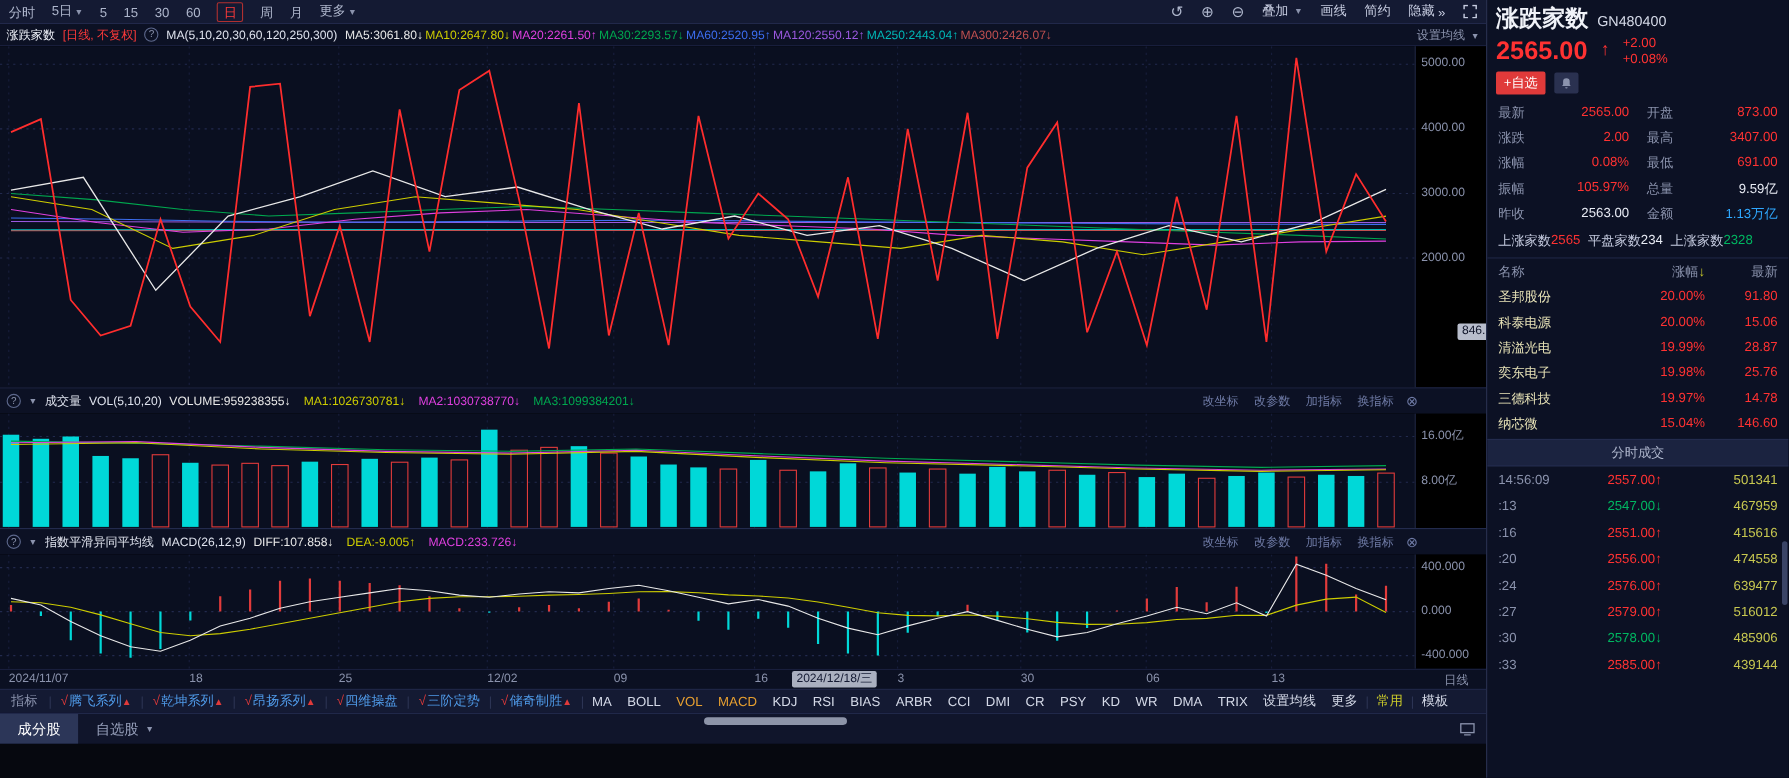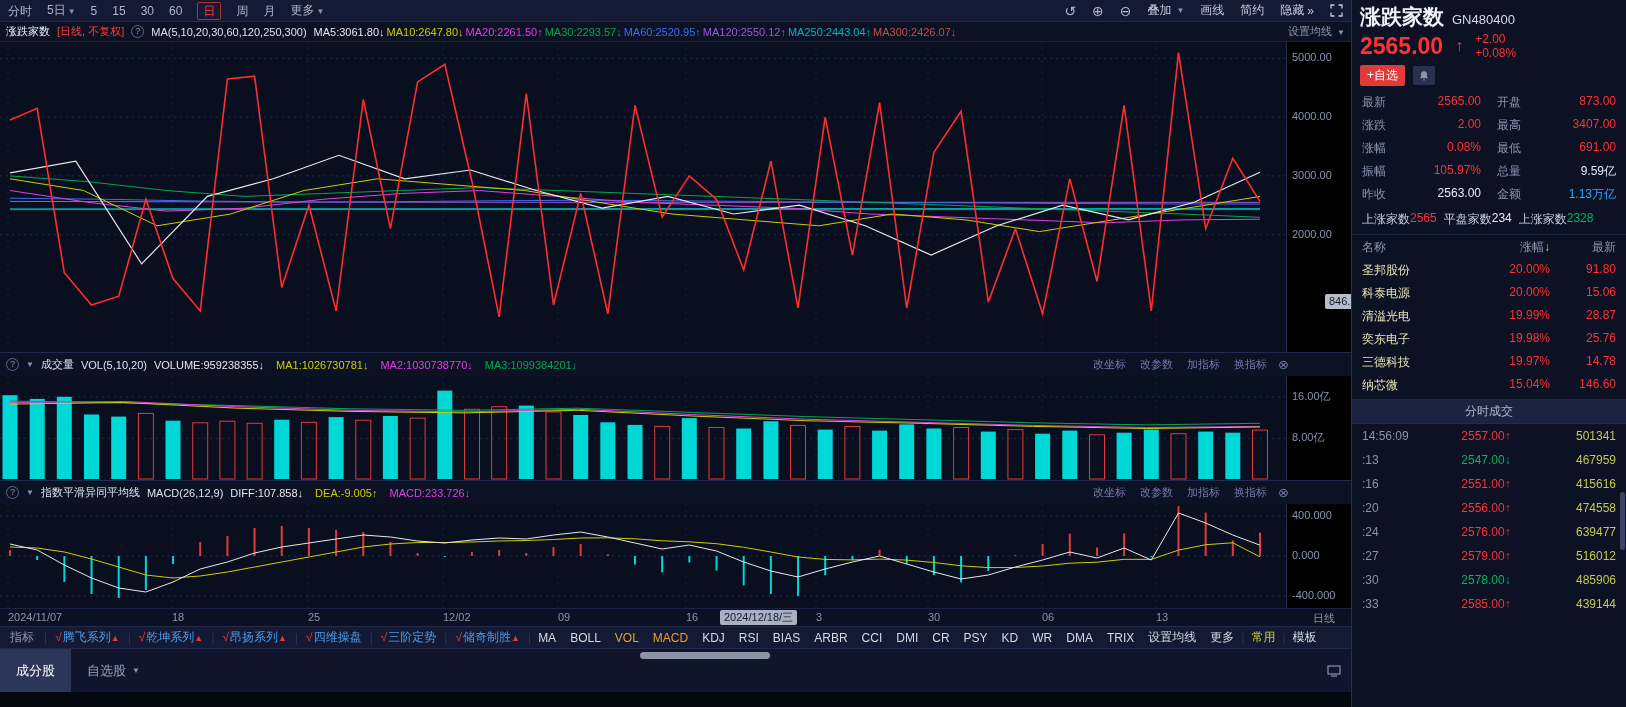--- a/index.html
+++ b/index.html
@@ -52,21 +52,21 @@
   .indicator-bar { height:22px; background:#141a33; border-top:1px solid #232b4d; display:flex; align-items:center; font-size:12px; white-space:nowrap; overflow:hidden; }
   .ib-label { color:#8b93ad; padding:0 10px; }
   .ib-sep { color:#2c3454; }
   .ib-item { padding:0 7px; cursor:pointer; color:#d5dae8; }
   .ib-strategy { padding:0 8px; cursor:pointer; }
   .check-icon { color:#e03a3a; margin-right:1px; }
   .strategy-name { color:#4f9ae8; }
   .strategy-arrow { color:#e03a3a; font-size:9px; }
   .ib-active { color:#e8a030; }
 
-  .bottom-tabs { height:44px; background:#10152b; border-top:1px solid #232b4d; display:flex; align-items:stretch; position:relative; }
+  .bottom-tabs { height:28px; background:#10152b; border-top:1px solid #232b4d; display:flex; align-items:stretch; position:relative; }
   .tab { padding:0 16px; display:flex; align-items:center; font-size:13px; color:#97a0bb; cursor:pointer; gap:4px; }
   .tab.active { background:#2c3658; color:#ffffff; }
   .scroll-pill { position:absolute; left:640px; top:3px; width:130px; height:7px; border-radius:4px; background:#8d94a8; cursor:pointer; }
   .tabs-spacer { flex:1; }
   .monitor-icon { display:flex; align-items:center; padding-right:10px; cursor:pointer; }
   .bottom-strip { flex:1; background:#06080f; }
 
   
   .right-panel { width:275px; background:#0c1124; border-left:1px solid #2a3150; display:flex; flex-direction:column; overflow:hidden; position:relative; }
   .rp-head { padding:3px 8px 0 8px; }

